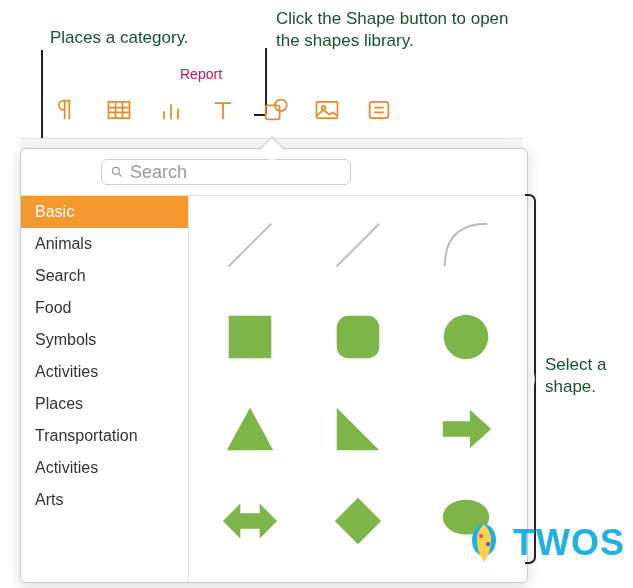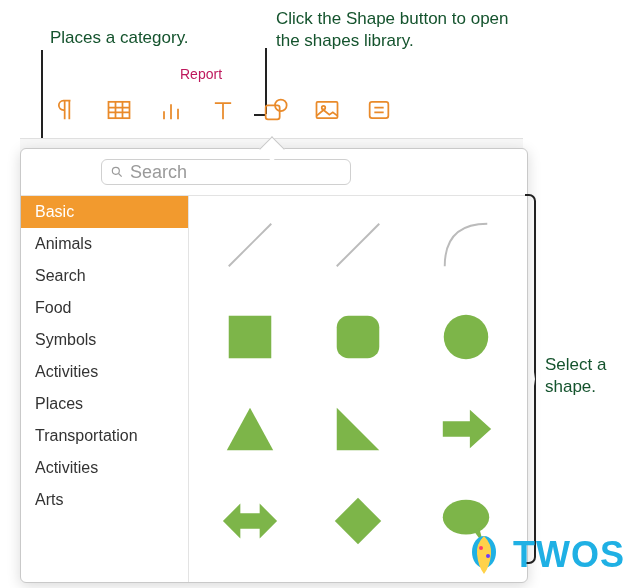--- a/index.html
+++ b/index.html
@@ -132,21 +132,21 @@
 
   .bracket {
     position: absolute;
     top: 194px; left: 524px;
     width: 12px; height: 370px;
   }
   .bracket svg { stroke: #222; stroke-width: 2; fill: none; }
 
   .logo {
     position: absolute;
-    bottom: 12px; right: 8px;
+    bottom: 24px; right: 8px;
     display: flex; align-items: center; gap: 12px;
   }
   .logo-txt {
     font-family: Arial, sans-serif;
     font-weight: 800;
     font-size: 36px;
     color: #1fb0e4;
     letter-spacing: 1px;
   }
 </style>

